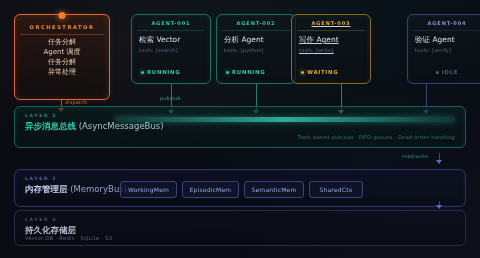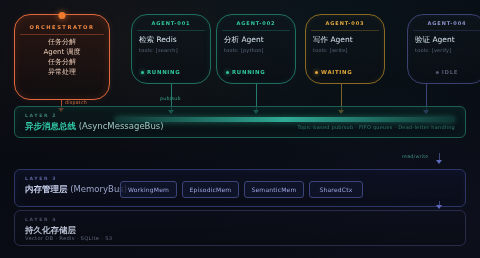--- a/index.html
+++ b/index.html
@@ -22,21 +22,21 @@
       radial-gradient(ellipse 340px 180px at 24% 18%, rgba(255,120,40,0.045), transparent 70%),
       radial-gradient(ellipse 420px 200px at 62% 16%, rgba(20,190,160,0.05), transparent 70%),
       radial-gradient(ellipse 300px 160px at 88% 78%, rgba(70,90,200,0.045), transparent 70%),
       linear-gradient(168deg, #0a0e16 0%, #080b12 45%, #0b0d16 100%);
   }
 
   
   .panel {
     position: absolute;
     box-sizing: border-box;
-    border-radius: 16px;
+    border-radius: 6px;
   }
 
   
   .orch {
     left: 14px; top: 14px; width: 96px; height: 86px;
     border: 1px solid #e2673a;
     background: linear-gradient(180deg, rgba(60,26,14,0.55), rgba(18,12,12,0.55));
     box-shadow: 0 0 9px rgba(226,103,58,0.16) inset, 0 0 7px rgba(226,103,58,0.10);
     padding: 4px 5px 5px;
   }
@@ -71,21 +71,21 @@
   }
 
   
   .agent {
     top: 14px; width: 80px; height: 70px;
     padding: 4px 5px 5px;
     background: linear-gradient(180deg, rgba(14,22,28,0.7), rgba(10,14,20,0.7));
   }
   .agent.a1 { left: 131px; border: 1px solid #1f6f60; box-shadow: 0 0 6px rgba(31,160,130,0.10) inset; }
   .agent.a2 { left: 216px; border: 1px solid #1f6f60; box-shadow: 0 0 6px rgba(31,160,130,0.10) inset; }
-  .agent.a3 { left: 305px; border: 1px solid #8a6a22; box-shadow: 0 0 6px rgba(200,150,40,0.10) inset; }
+  .agent.a3 { left: 291px; border: 1px solid #8a6a22; box-shadow: 0 0 6px rgba(200,150,40,0.10) inset; text-decoration: underline; }
   .agent.a4 { left: 407px; border: 1px solid #3b4170; box-shadow: 0 0 6px rgba(90,100,190,0.09) inset; }
 
   .agent-id {
     text-align: center;
     font-size: 5px;
     letter-spacing: 0.9px;
     font-weight: bold;
     padding-bottom: 4px;
     padding-top: 1px;
   }
@@ -129,21 +129,21 @@
   .st-idle .sdot { background: #525a72; }
   .a4 .agent-status { left: 50%; transform: translateX(-50%); }
 
   
   .layer {
     left: 14px; width: 452px;
     border-radius: 6px;
     box-sizing: border-box;
   }
   .layer2 {
-    top: 106px; height: 32px;
+    top: 106px; height: 42px;
     border: 1px solid #1d5f55;
     background: linear-gradient(180deg, rgba(10,32,32,0.62), rgba(8,18,22,0.62));
     box-shadow: 0 0 8px rgba(30,150,130,0.10) inset;
   }
   .layer3 {
     top: 169px; height: 38px;
     border: 1px solid #2d3566;
     background: linear-gradient(180deg, rgba(14,18,40,0.62), rgba(9,12,22,0.62));
     box-shadow: 0 0 8px rgba(70,85,180,0.08) inset;
   }
@@ -267,21 +267,21 @@
     <div class="orch-list">
       <div>任务分解</div>
       <div>Agent 调度</div>
       <div>任务分解</div>
       <div>异常处理</div>
     </div>
   </div>
 
   <div class="panel agent a1">
     <div class="agent-id">AGENT-001</div>
-    <div class="agent-name">检索 Redis</div>
+    <div class="agent-name">检索 Vector</div>
     <div class="agent-tools">tools: [search]</div>
     <div class="agent-status st-run">
       <span class="sdot"></span>
       <span>RUNNING</span>
     </div>
   </div>
 
   <div class="panel agent a2">
     <div class="agent-id">AGENT-002</div>
     <div class="agent-name">分析 Agent</div>

